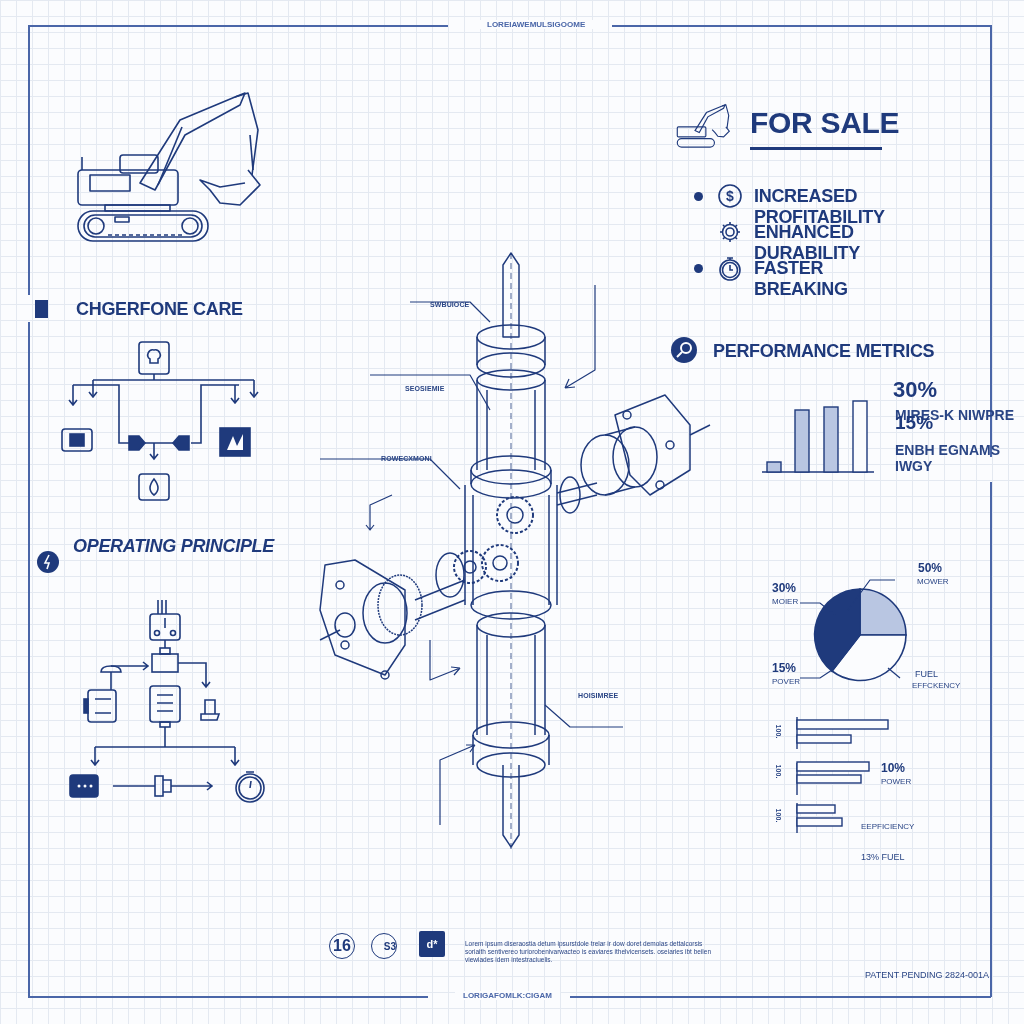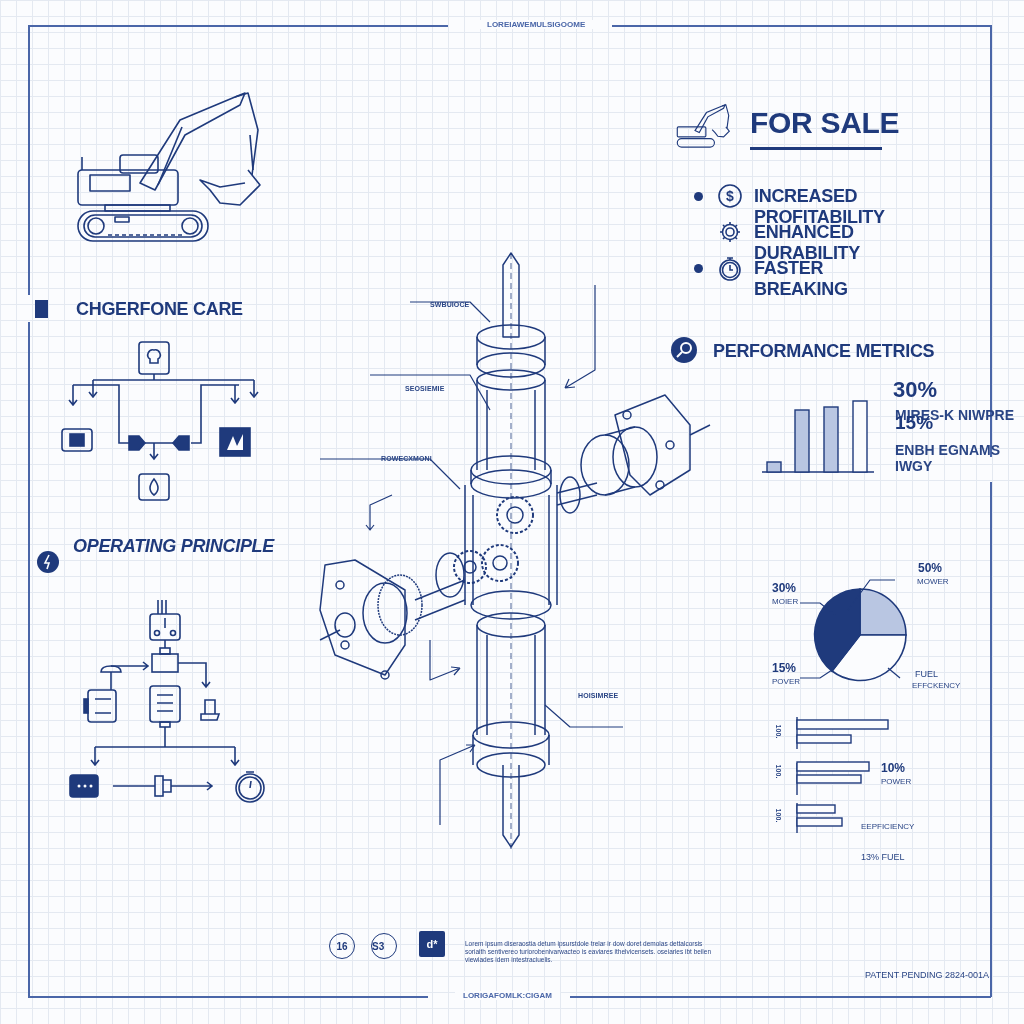--- a/index.html
+++ b/index.html
@@ -280,21 +280,21 @@
 </svg>
 <div class="abs tiny" style="left:771px;top:728px;transform:rotate(90deg);">100.</div>
 <div class="abs tiny" style="left:771px;top:768px;transform:rotate(90deg);">100.</div>
 <div class="abs tiny" style="left:771px;top:812px;transform:rotate(90deg);">100.</div>
 <div class="abs pie-lbl-num" style="left:881px;top:761px;">10%</div>
 <div class="abs pie-lbl-txt" style="left:881px;top:777px;">POWER</div>
 <div class="abs pie-lbl-txt" style="left:861px;top:808px;font-size:9px;margin-top:44px;">13% FUEL</div>
 <div class="abs pie-lbl-txt" style="left:861px;top:822px;">EEPFICIENCY</div>
 
 <div class="abs" style="left:329px;top:933px;width:24px;height:24px;border:1.6px solid #1f3a7c;border-radius:50%;display:flex;align-items:center;justify-content:center;">
-  <span style="font-size:10px;font-weight:bold;color:#1f3a7c;">16</span>
+  <span style="font-size:16px;font-weight:bold;color:#1f3a7c;">16</span>
 </div>
-<div class="abs" style="left:371px;top:933px;width:24px;height:24px;border:1.6px solid #1f3a7c;border-radius:50%;display:flex;align-items:center;justify-content:flex-start;">
+<div class="abs" style="left:371px;top:933px;width:24px;height:24px;border:1.6px solid #1f3a7c;border-radius:50%;display:flex;align-items:center;justify-content:flex-end;">
   <span style="font-size:10px;font-weight:bold;color:#1f3a7c;">S3</span>
 </div>
 <div class="abs" style="left:419px;top:931px;width:26px;height:26px;background:#1f3a7c;border-radius:2px;display:flex;align-items:center;justify-content:center;">
   <span style="font-size:11px;font-weight:bold;color:#fbfcfe;">d*</span>
 </div>
 <div class="abs footnote" style="left:465px;top:940px;">Lorem ipsum diseraostia detum ipsurstdole trelar ir dow doret demolas dettalcorsis soriaith sentivereo turiorobenivarwacteo is eaviares ithelvicensets. oseiaries ibt beilen viewiades idem intestraciuelis.</div>
 
 </body></html>

